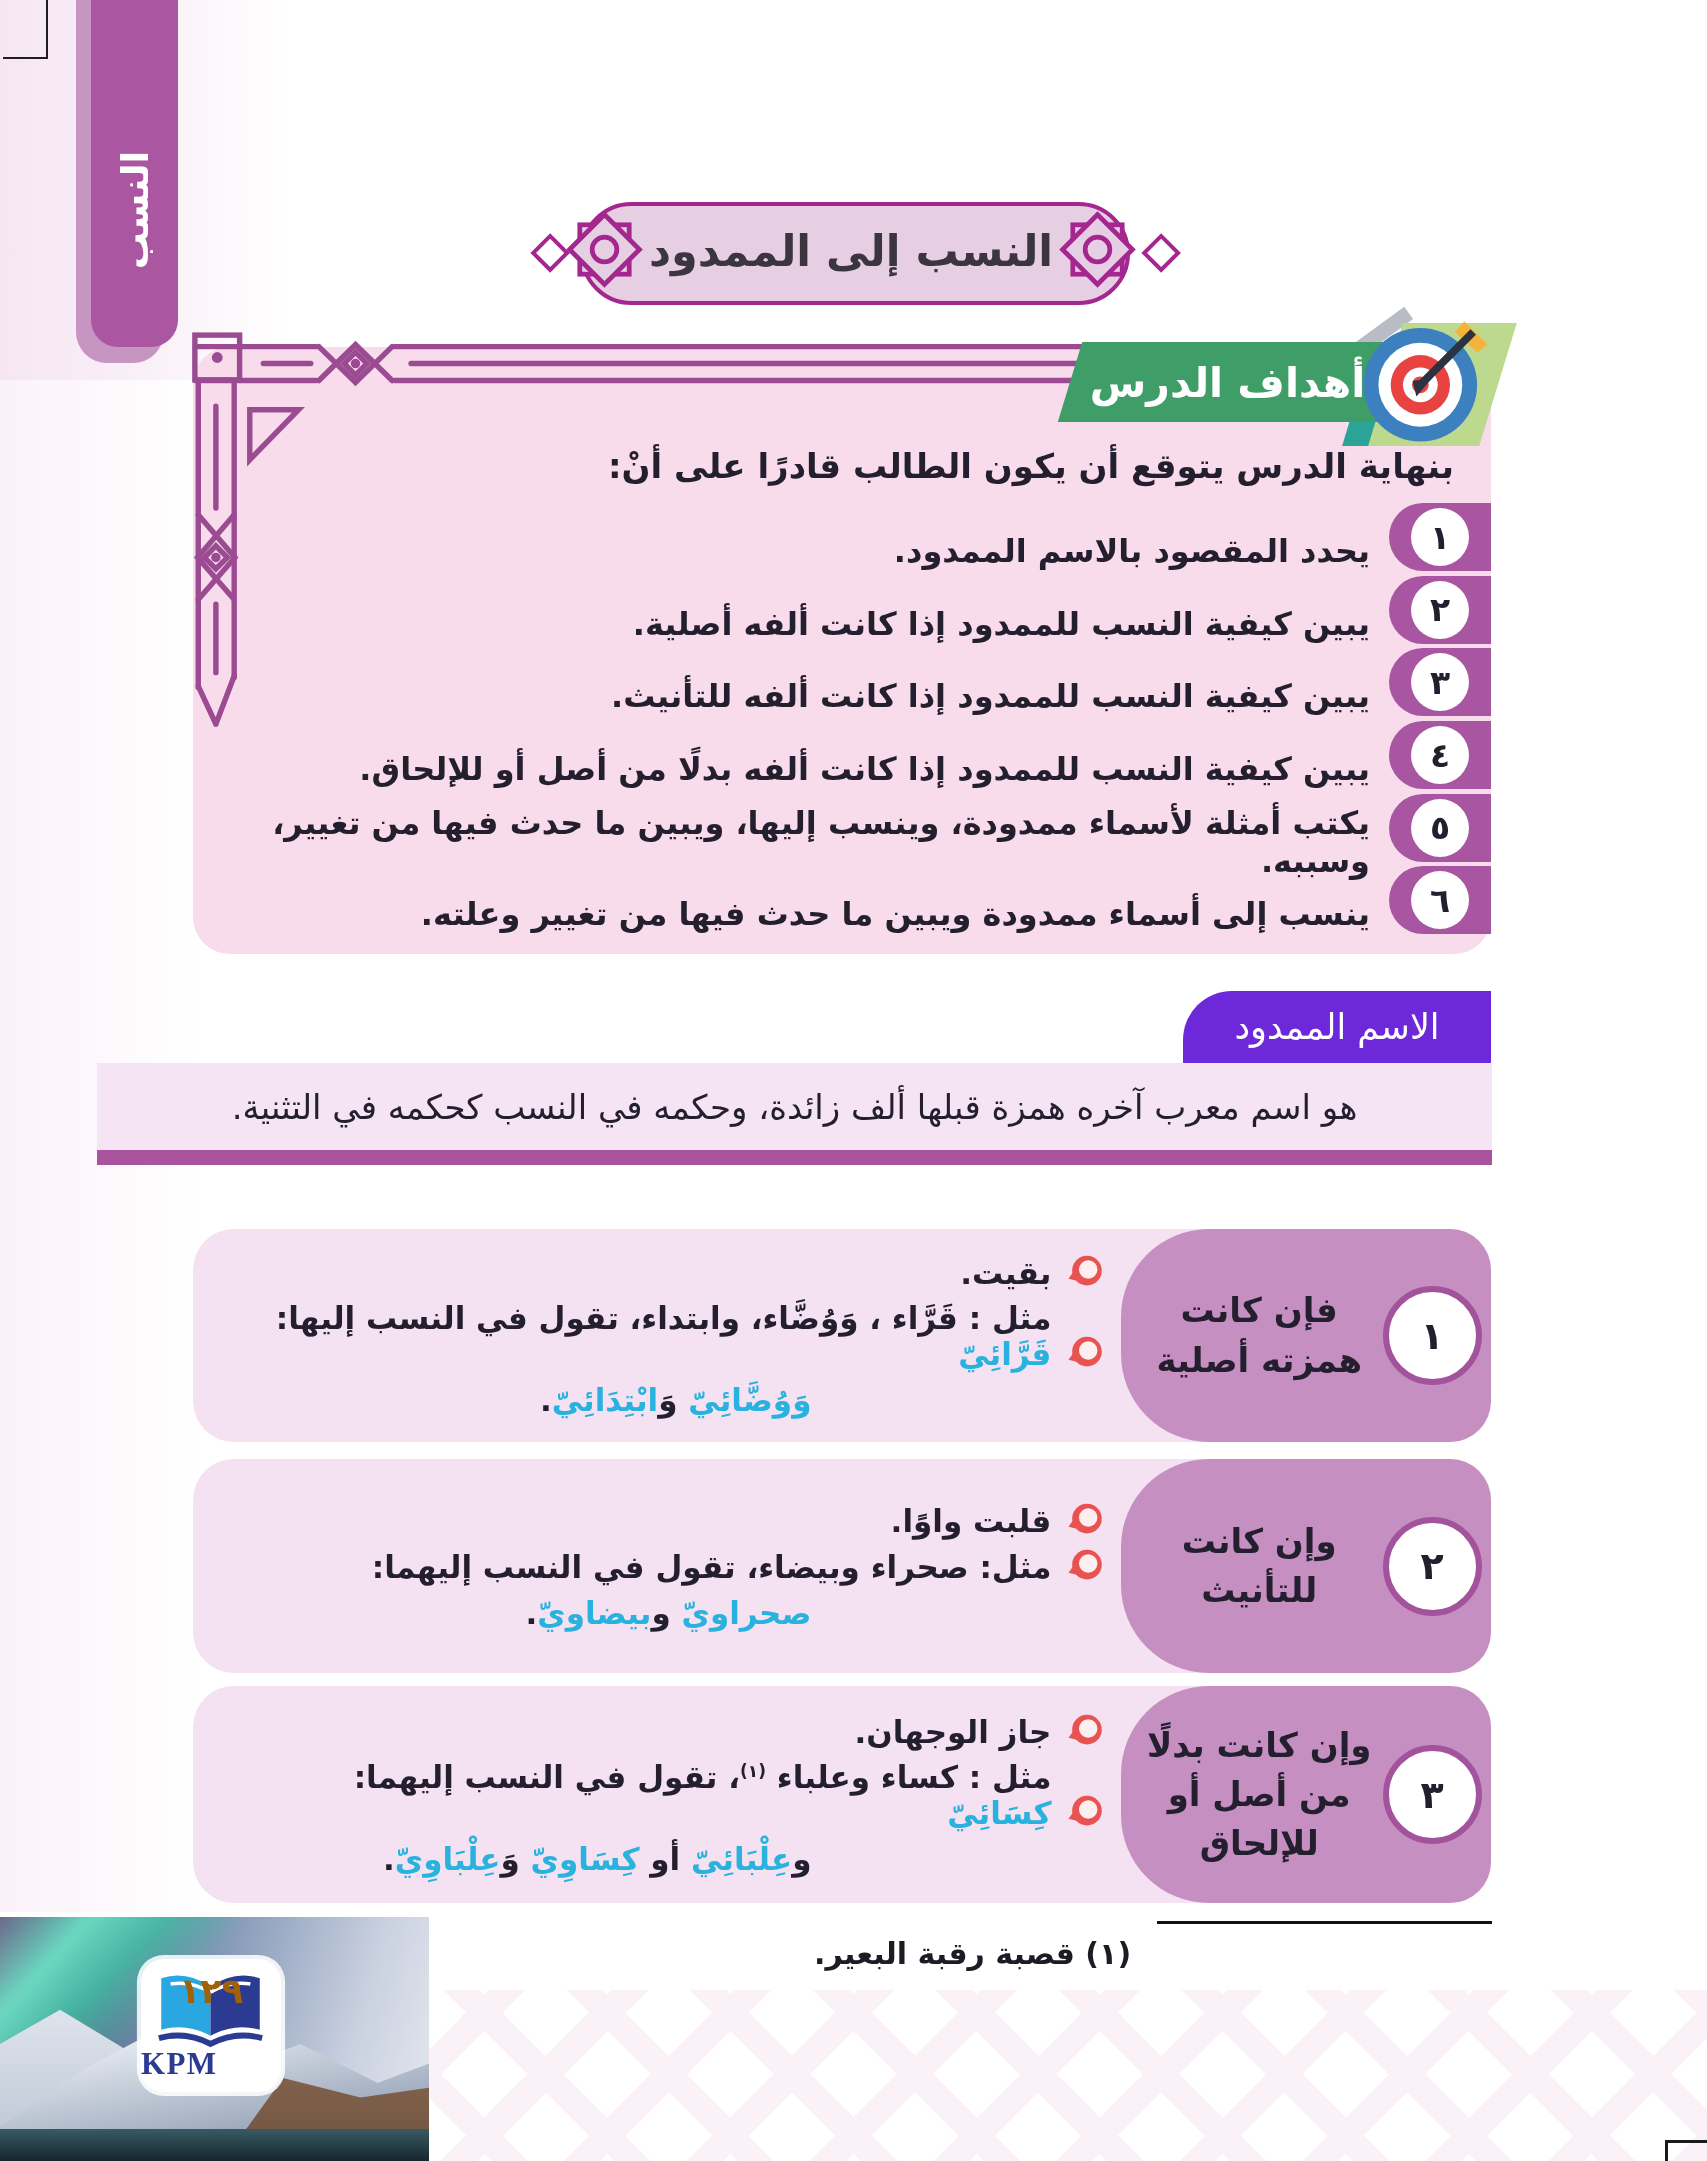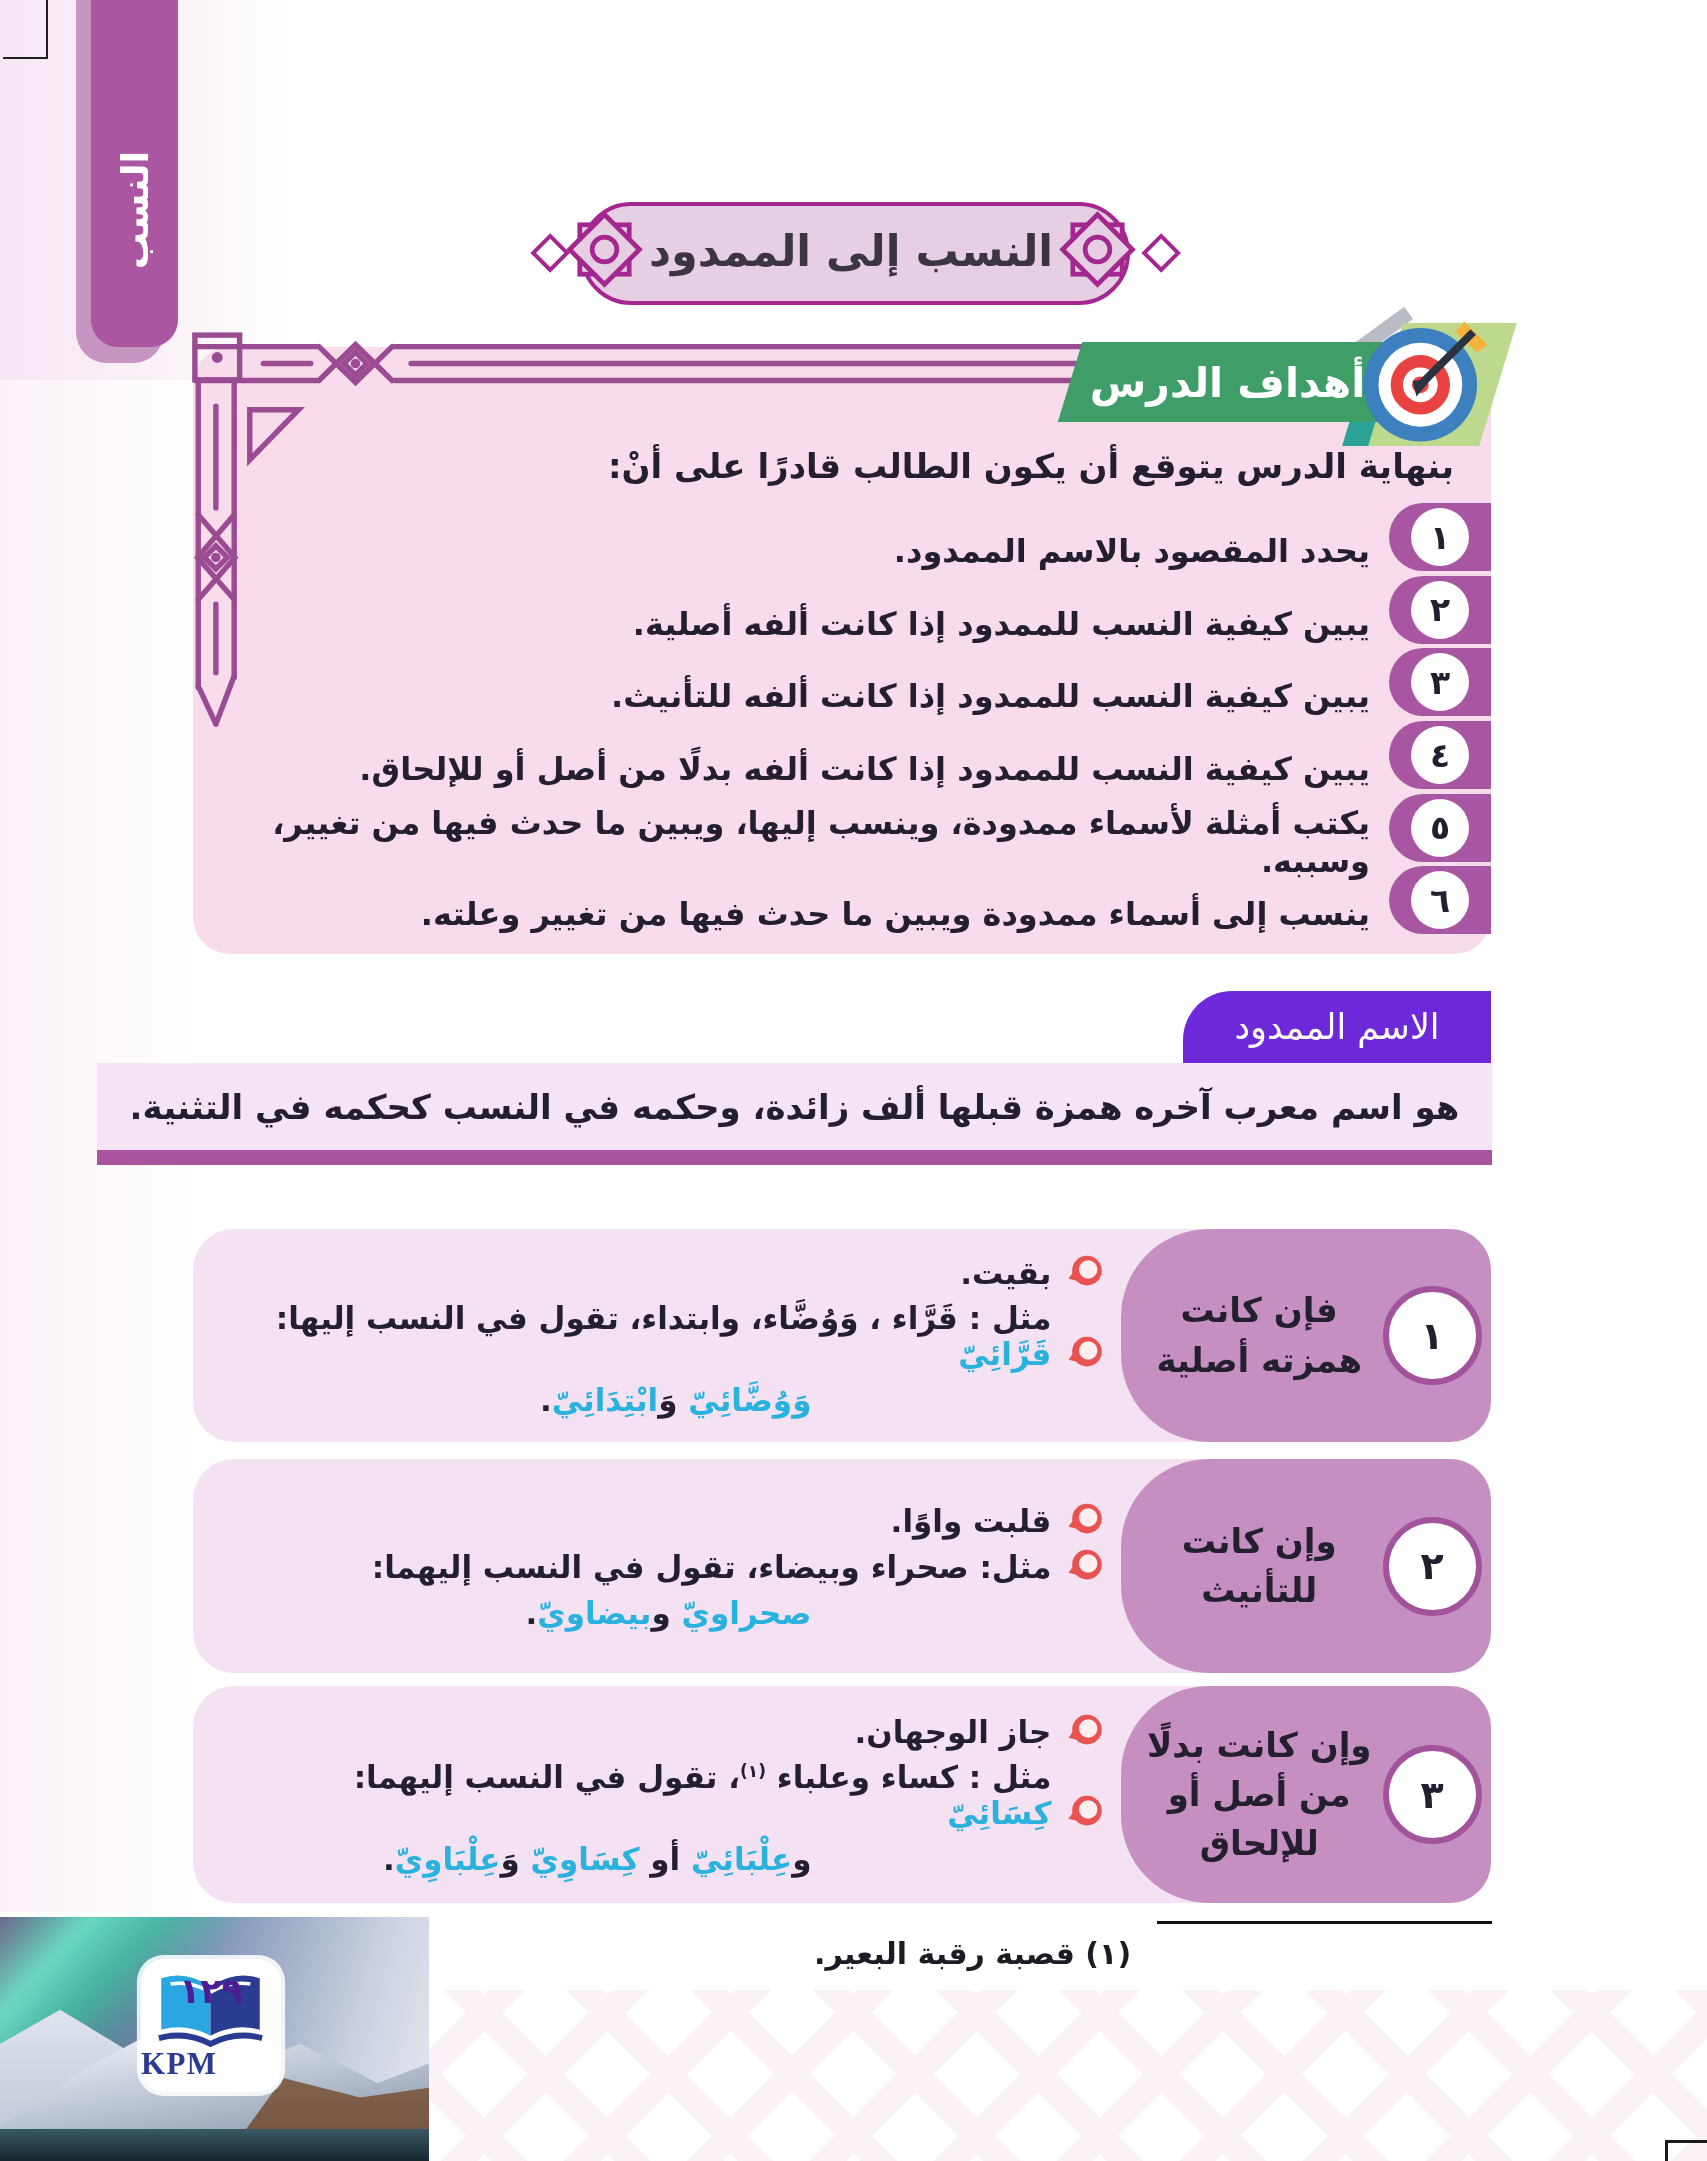--- a/index.html
+++ b/index.html
@@ -64,21 +64,21 @@
   .obj-circle{width:58px;height:58px;background:#fff;border-radius:50%;display:flex;align-items:center;
     justify-content:center;font-size:33px;font-weight:800;color:#241f2e;}
   .obj-text{margin-right:19px;font-size:32px;font-weight:700;direction:rtl;margin-top:28px;}
 
   
   .section-tab{position:absolute;left:1183px;top:991px;width:308px;height:72px;background:#6d28d9;
     border-radius:49px 0 0 0;display:flex;align-items:center;justify-content:center;color:#fff;
     font-size:35px;font-weight:400;direction:rtl;}
   .def-bar{position:absolute;left:97px;top:1063px;width:1395px;height:87px;background:#f5e4f3;
     display:flex;align-items:center;direction:rtl;padding:0;box-sizing:border-box;}
-  .def-text{width:100%;text-align:center;font-size:34px;font-weight:700;direction:rtl;}
+  .def-text{width:100%;text-align:center;font-size:34px;font-weight:400;direction:rtl;}
   .def-underline{position:absolute;left:97px;top:1150px;width:1395px;height:15px;background:#a9539e;}
 
   
   .card{position:absolute;left:193px;width:1298px;background:#f4e1f1;border-radius:41px;display:flex;}
   #card1{top:1229px;height:213px;}
   #card2{top:1459px;height:214px;}
   #card3{top:1686px;height:217px;}
   .card-body{flex:1;display:flex;flex-direction:column;justify-content:center;gap:9.5px;
     padding:15px 17.6px 15px 47px;direction:rtl;box-sizing:border-box;}
   .crow{display:flex;align-items:flex-end;gap:15px;direction:rtl;}
@@ -113,21 +113,21 @@
   .mtn-main{position:absolute;inset:0;background:linear-gradient(170deg,#f0f4fa 40%,#93a0b4 85%);
     clip-path:polygon(0 86%,20% 62%,38% 45%,52% 64%,70% 52%,88% 68%,100% 60%,100% 100%,0 100%);}
   .mtn-warm{position:absolute;inset:0;background:linear-gradient(#a77f64,#6e523f);
     clip-path:polygon(52% 100%,66% 66%,84% 74%,100% 70%,100% 100%);}
   .water{position:absolute;left:0;bottom:0;width:100%;height:13%;
     background:linear-gradient(#3a5a63,#16262d);}
   .logo{position:absolute;left:141px;top:1959px;width:140px;height:133px;background:#fff;
     border-radius:23px;box-shadow:0 0 0 4.1px rgba(255,255,255,.85);}
   .logo svg{position:absolute;left:5.4px;top:4.1px;}
   .logo-page-num{position:absolute;left:0;top:12.2px;width:140px;text-align:center;font-size:35px;
-    font-weight:800;color:#4c1d95;letter-spacing:4.1px;}
+    font-weight:800;color:#a16207;letter-spacing:4.1px;}
   .logo-kpm{position:absolute;left:0;top:87px;width:140px;font-size:31px;
     font-weight:800;color:#2b3b92;font-family:"Liberation Serif",serif;letter-spacing:1.4px;}
   .corner-mark-br-h{position:absolute;left:1665px;top:2140px;width:42px;height:2.7px;background:#1a1a1a;}
   .corner-mark-br-v{position:absolute;left:1665px;top:2140px;width:2.7px;height:22px;background:#1a1a1a;}
 </style>
 </head>
 <body>
 
 <div class="page">
 

